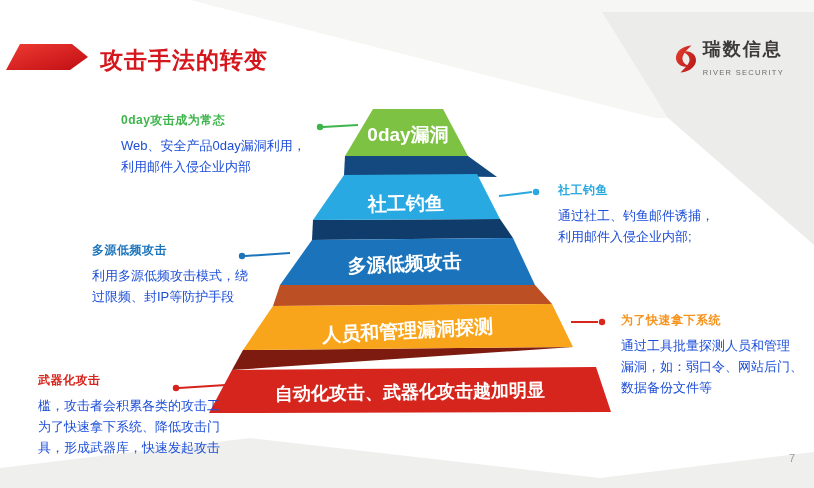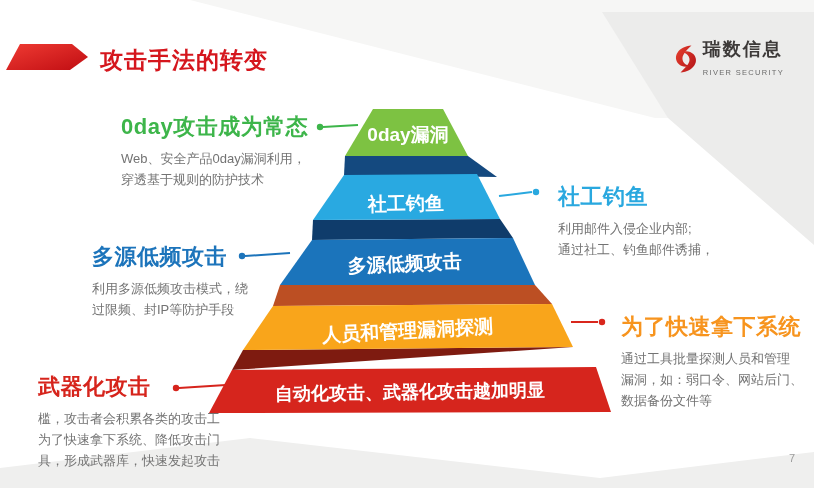--- a/index.html
+++ b/index.html
@@ -13,22 +13,22 @@
     position:absolute;left:100px;top:45px;
     font-size:23px;font-weight:bold;color:#D5161D;letter-spacing:1px;
   }
   
   .logo{position:absolute;right:30px;top:40px;display:flex;align-items:center;}
   .logo-text{display:flex;flex-direction:column;line-height:1.1;}
   .logo-name{font-size:18px;font-weight:bold;color:#3d3a39;letter-spacing:2px;}
   .logo-sub{font-size:7.5px;color:#6b6b6b;letter-spacing:1.3px;margin-top:9px;}
   
   .ann{position:absolute;}
-  .ann-title{font-size:22px;font-weight:bold;letter-spacing:0.5px;}
-  .ann-body{font-size:13px;color:#737373;margin-top:6px;}
+  .ann-title{font-size:12px;font-weight:bold;letter-spacing:0.5px;}
+  .ann-body{font-size:13px;color:#1d4ed8;margin-top:6px;}
   .ann-body div{line-height:21px;white-space:nowrap;}
   .c-green{color:#3DB54A}
   .c-blue{color:#1C74BB}
   .c-red{color:#D6241C}
   .c-cyan{color:#29A8DF}
   .c-orange{color:#F7941E}
   
   .band-label{font-weight:bold;fill:#ffffff;font-size:19px;
     font-family:"Liberation Sans","DejaVu Sans",sans-serif;}
   .band-label.small{font-size:18px;}
@@ -120,21 +120,21 @@
     <div class="logo-text">
       <span class="logo-name">瑞数信息</span>
       <span class="logo-sub">RIVER SECURITY</span>
     </div>
   </div>
 
   <div class="ann" style="left:121px;top:112px">
     <div class="ann-title c-green">0day攻击成为常态</div>
     <div class="ann-body">
       <div>Web、安全产品0day漏洞利用，</div>
-      <div>穿透基于规则的防护技术</div>
+      <div>利用邮件入侵企业内部</div>
     </div>
   </div>
 
   <div class="ann" style="left:92px;top:242px">
     <div class="ann-title c-blue">多源低频攻击</div>
     <div class="ann-body">
       <div>利用多源低频攻击模式，绕</div>
       <div>过限频、封IP等防护手段</div>
     </div>
   </div>
@@ -144,22 +144,22 @@
     <div class="ann-body">
       <div>槛，攻击者会积累各类的攻击工</div>
       <div>为了快速拿下系统、降低攻击门</div>
       <div>具，形成武器库，快速发起攻击</div>
     </div>
   </div>
 
   <div class="ann" style="left:558px;top:182px">
     <div class="ann-title c-cyan">社工钓鱼</div>
     <div class="ann-body">
+      <div>通过社工、钓鱼邮件诱捕，</div>
       <div>利用邮件入侵企业内部;</div>
-      <div>通过社工、钓鱼邮件诱捕，</div>
     </div>
   </div>
 
   <div class="ann" style="left:621px;top:312px">
     <div class="ann-title c-orange">为了快速拿下系统</div>
     <div class="ann-body">
       <div>通过工具批量探测人员和管理</div>
       <div>漏洞，如：弱口令、网站后门、</div>
       <div>数据备份文件等</div>
     </div>

